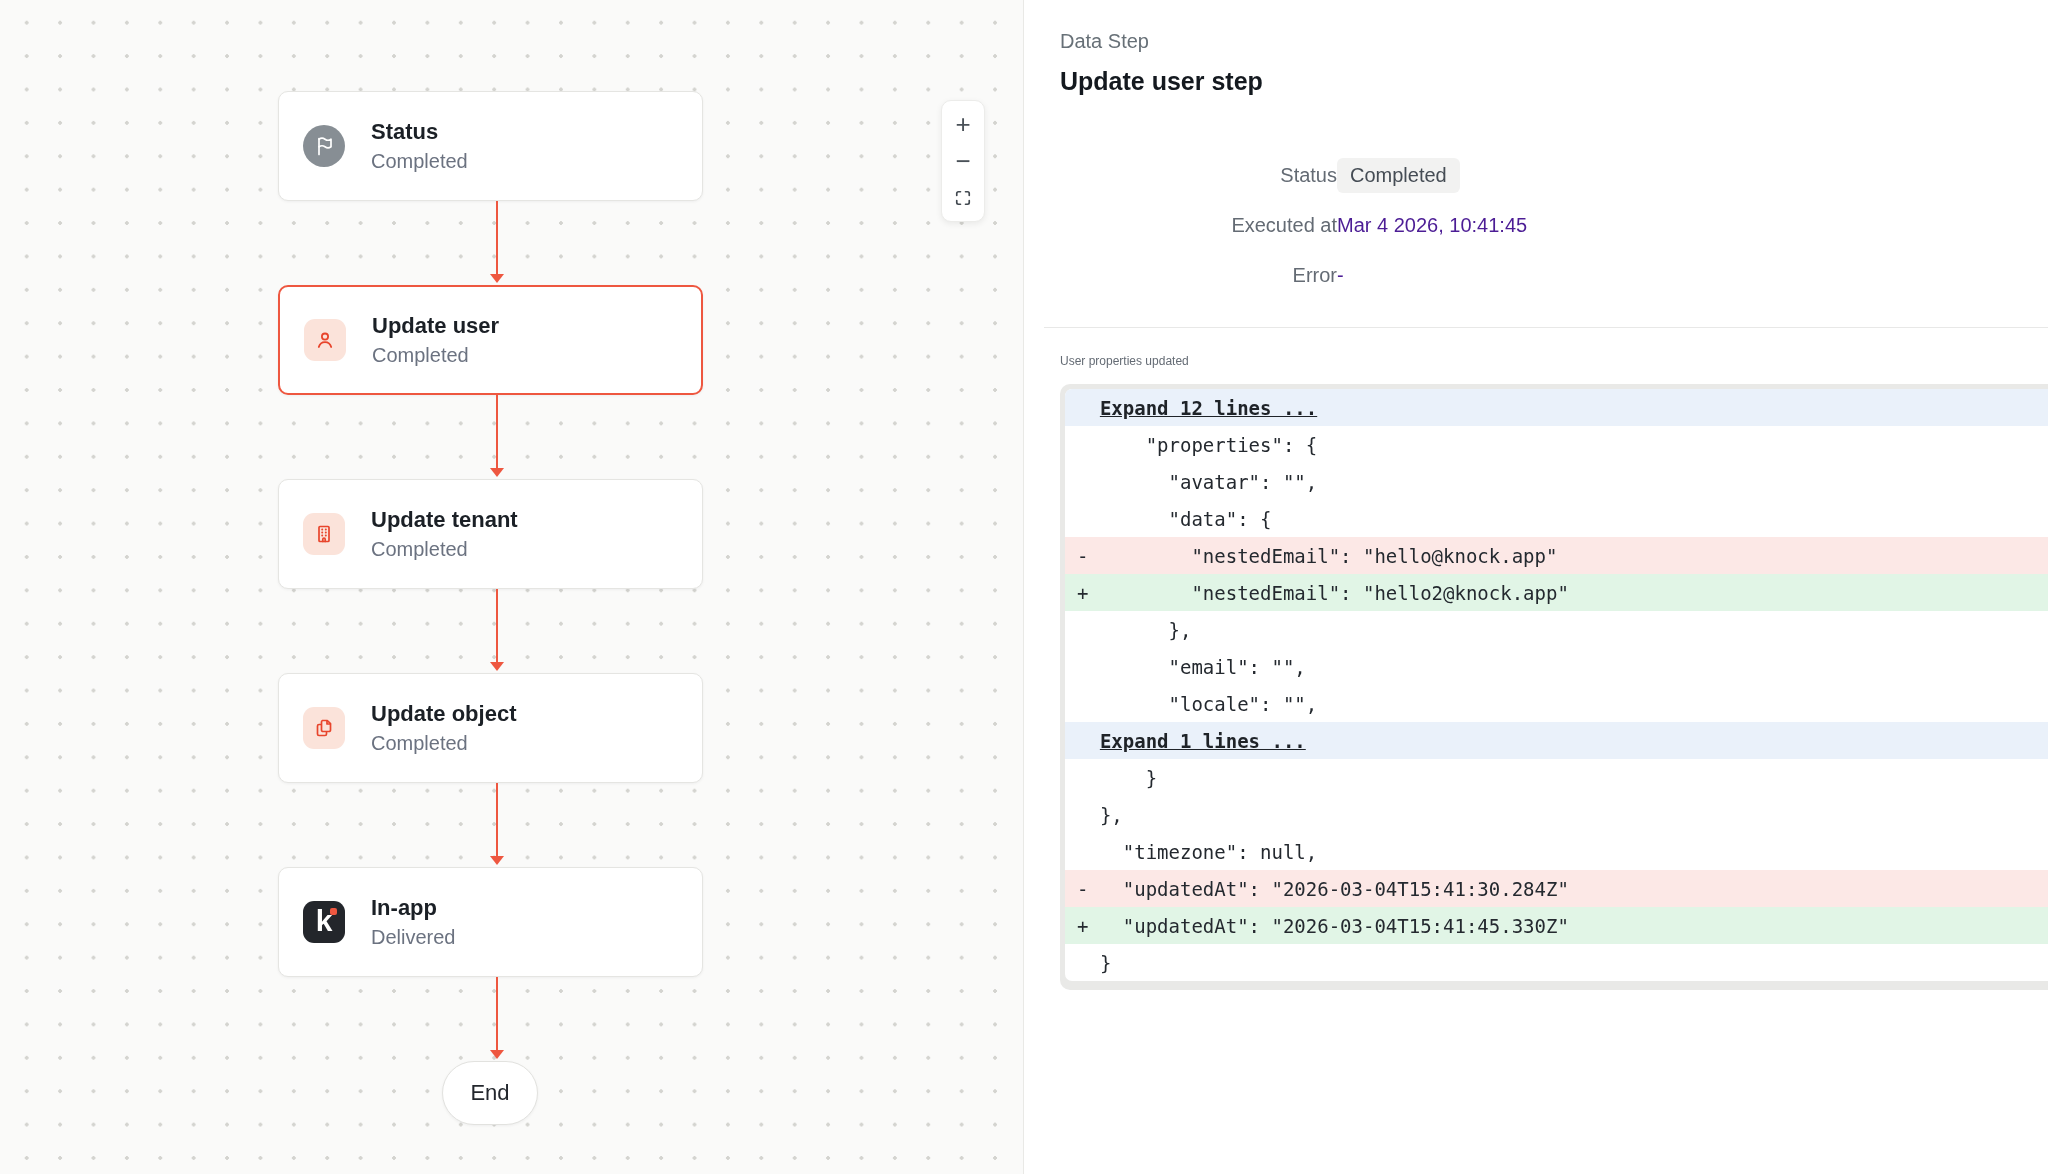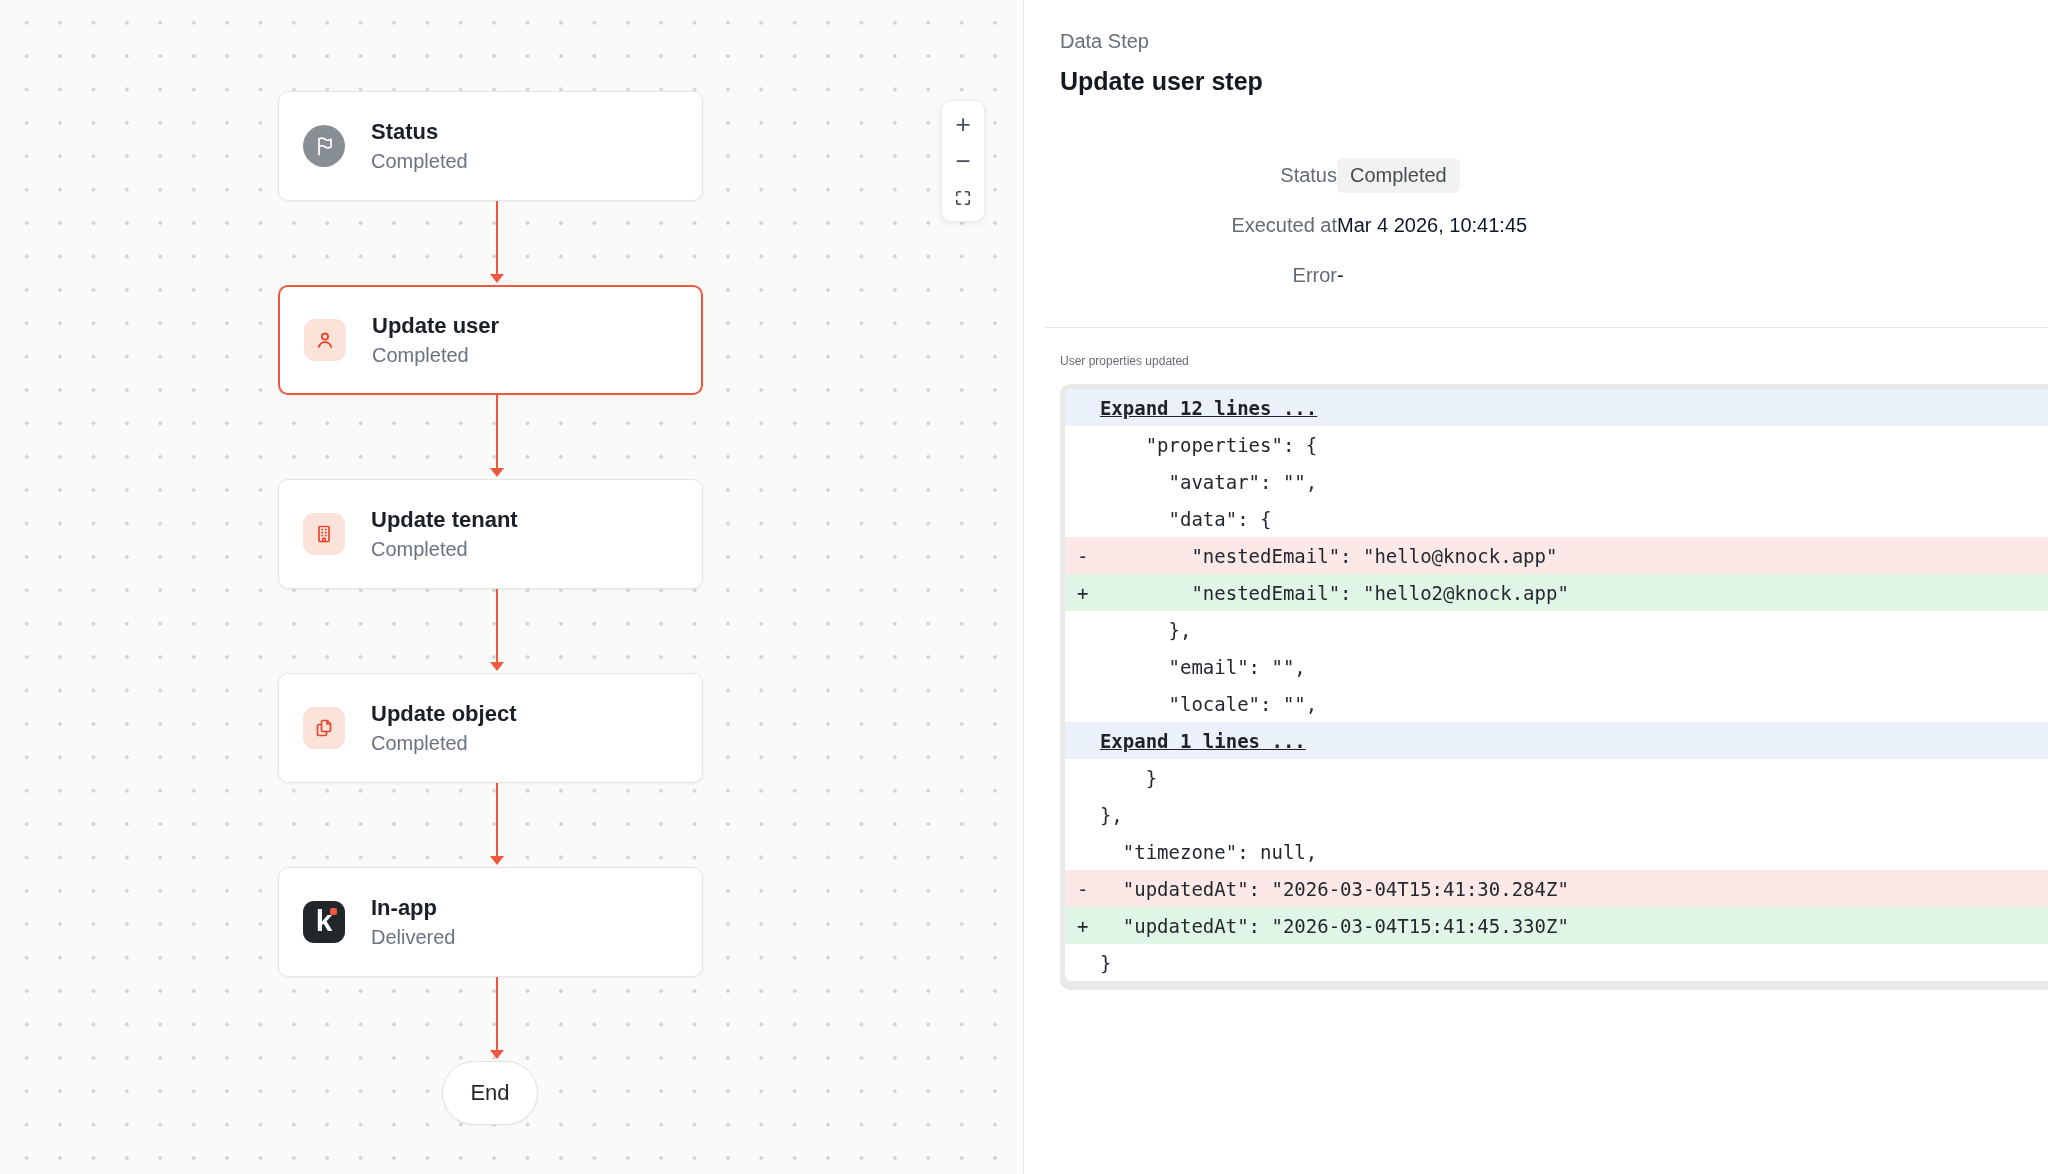--- a/index.html
+++ b/index.html
@@ -68,21 +68,21 @@
   .zbtn{border:0;background:none;padding:0;margin:0;cursor:pointer;
     font-family:"Liberation Sans",sans-serif;font-size:26px;line-height:1;color:#4a5158;height:26px;display:flex;align-items:center;justify-content:center;}
   
   .panel{position:absolute;left:1024px;top:0;width:1024px;height:1174px;background:#fff;}
   .panel-inner{padding:30px 0 0 36px;}
   .eyebrow{font-size:20px;color:#677077;}
   .panel-title{font-size:25px;font-weight:700;color:#14191f;margin-top:14px;}
   .fields{margin-top:54px;}
   .frow{display:flex;align-items:center;min-height:50px;}
   .flabel{width:277px;flex:0 0 277px;font-size:20px;color:#646b74;text-align:right;}
-  .fvalue{font-size:20px;color:#0f172a;}
+  .fvalue{font-size:20px;color:#4c1d95;}
   .badge{display:inline-block;background:#f2f2f1;border-radius:6px;padding:6px 13px;font-size:20px;color:#454c54;}
   .sep{height:1px;background:#e8e8e7;margin:27px 0 0 -16px;width:1012px;}
   .user-row{margin-top:26px;min-height:52px;display:flex;align-items:center;}
   .link{color:var(--accent);cursor:pointer;}
   .diff-label{margin-top:26px;font-size:12px;color:#646b74;}
   .code-wrap{
     margin-top:16px;width:1000px;background:#e9e9e7;border-radius:10px;
     padding:5px 0 9px 5px;
   }
   .code{

